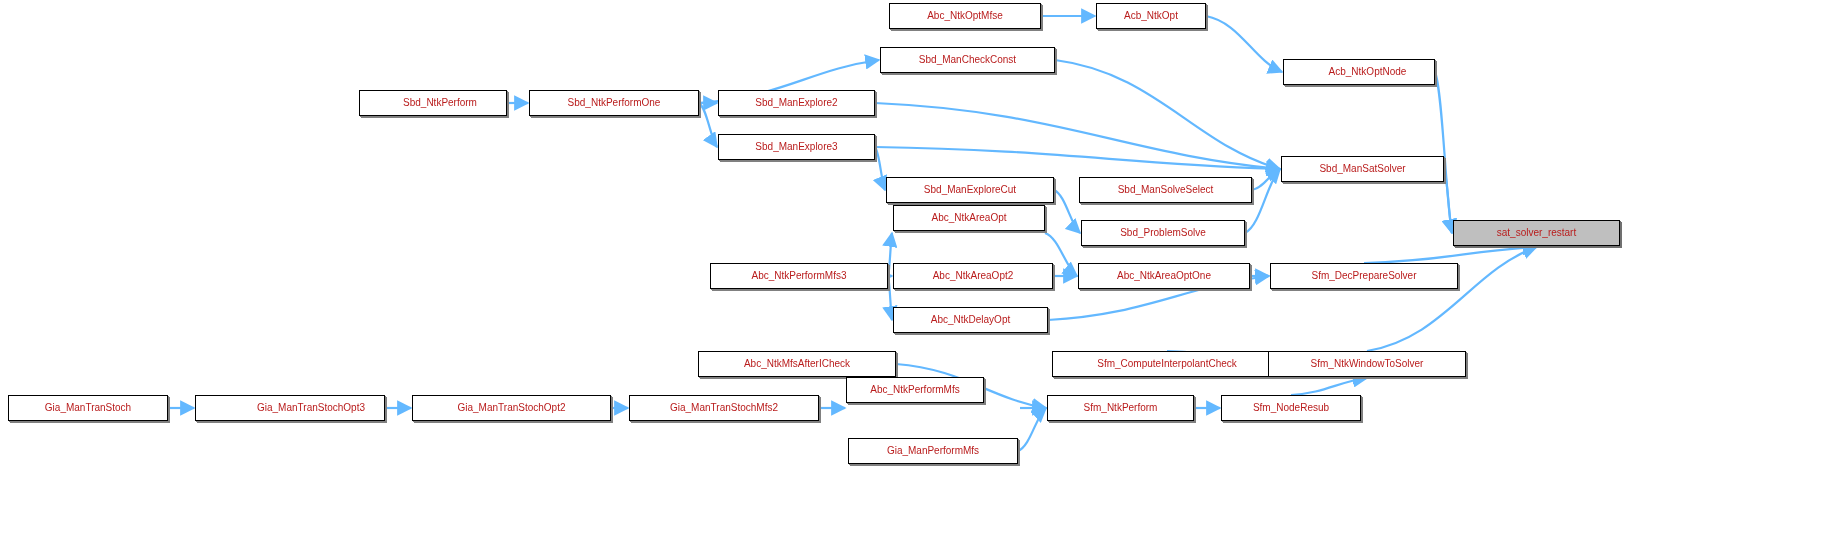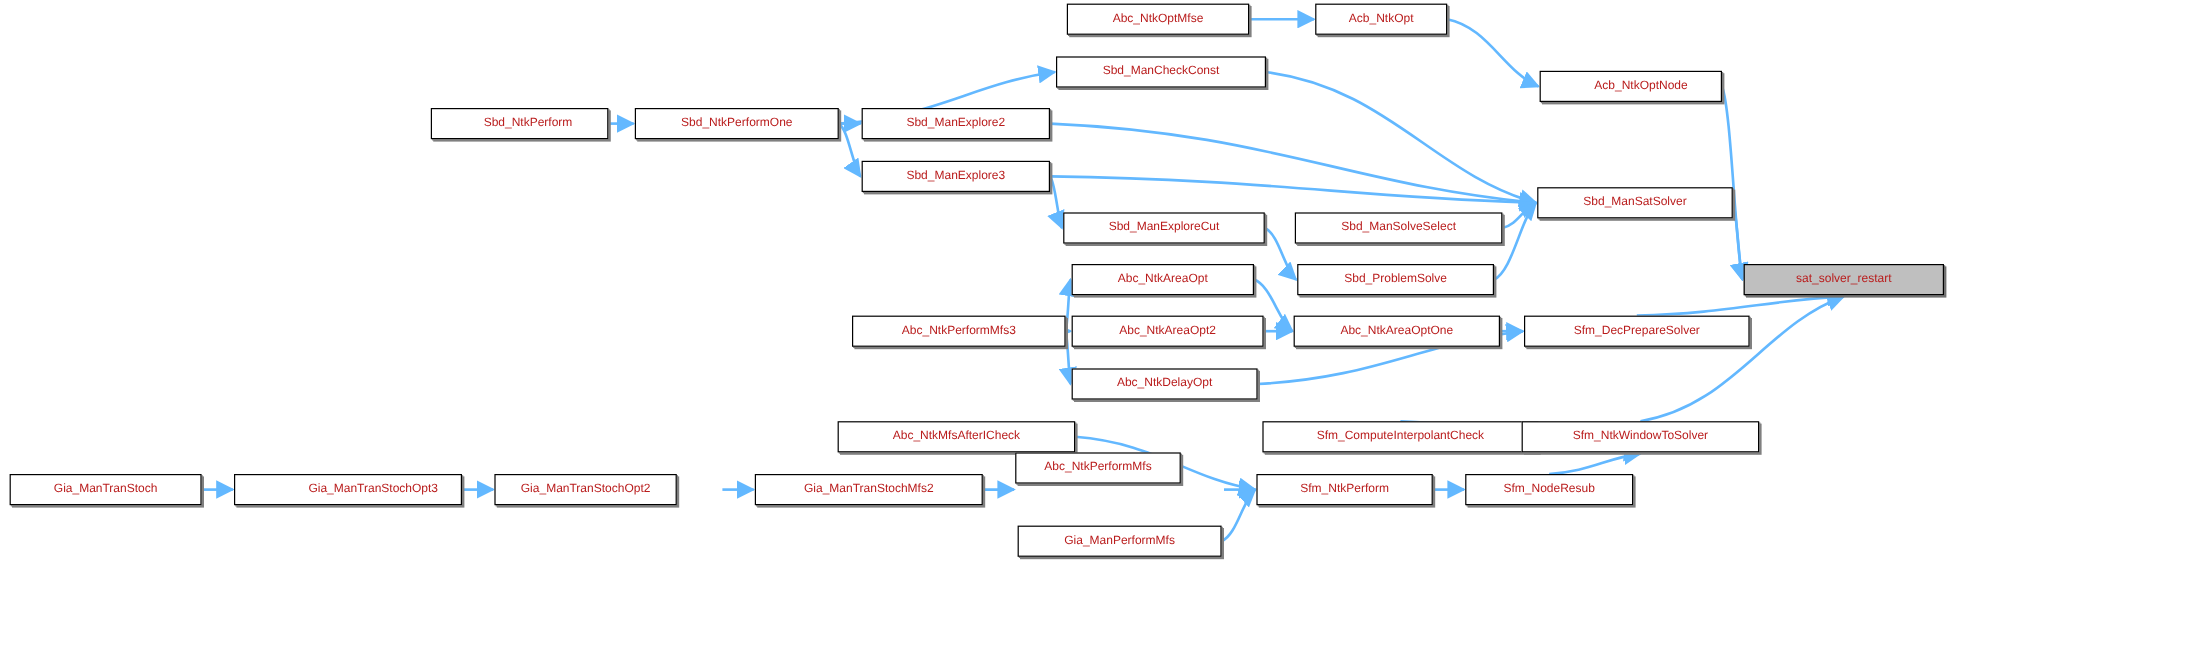--- a/index.html
+++ b/index.html
@@ -112,21 +112,21 @@
       </div>
       <div class="node" style="left: 1079px; top: 177px; width: 173px;">
         <span>Sbd_ManSolveSelect</span>
       </div>
       <div class="node" style="left: 886px; top: 177px; width: 168px;">
         <span>Sbd_ManExploreCut</span>
       </div>
       <div class="node highlight" style="left: 1453px; top: 220px; width: 167px;">
         <span>sat_solver_restart</span>
       </div>
-      <div class="node" style="left: 893px; top: 220px; width: 152px;">
+      <div class="node" style="left: 893px; top: 205px; width: 152px;">
         <span>Abc_NtkAreaOpt</span>
       </div>
       <div class="node" style="left: 1081px; top: 220px; width: 164px;">
         <span>Sbd_ProblemSolve</span>
       </div>
       <div class="node" style="left: 710px; top: 263px; width: 178px;">
         <span>Abc_NtkPerformMfs3</span>
       </div>
       <div class="node" style="left: 893px; top: 263px; width: 160px;">
         <span>Abc_NtkAreaOpt2</span>
@@ -148,21 +148,21 @@
       </div>
       <div class="node" style="left: 1268px; top: 351px; width: 198px;">
         <span>Sfm_NtkWindowToSolver</span>
       </div>
       <div class="node" style="left: 8px; top: 395px; width: 160px;">
         <span>Gia_ManTranStoch</span>
       </div>
       <div class="node" style="left: 195px; top: 395px; width: 190px; padding-left: 42px;">
         <span>Gia_ManTranStochOpt3</span>
       </div>
-      <div class="node" style="left: 412px; top: 395px; width: 152px;">
+      <div class="node" style="left: 412px; top: 395px; width: 199px;">
         <span>Gia_ManTranStochOpt2</span>
       </div>
       <div class="node" style="left: 629px; top: 395px; width: 190px;">
         <span>Gia_ManTranStochMfs2</span>
       </div>
       <div class="node" style="left: 846px; top: 377px; width: 138px;">
         <span>Abc_NtkPerformMfs</span>
       </div>
       <div class="node" style="left: 1047px; top: 395px; width: 147px;">
         <span>Sfm_NtkPerform</span>

